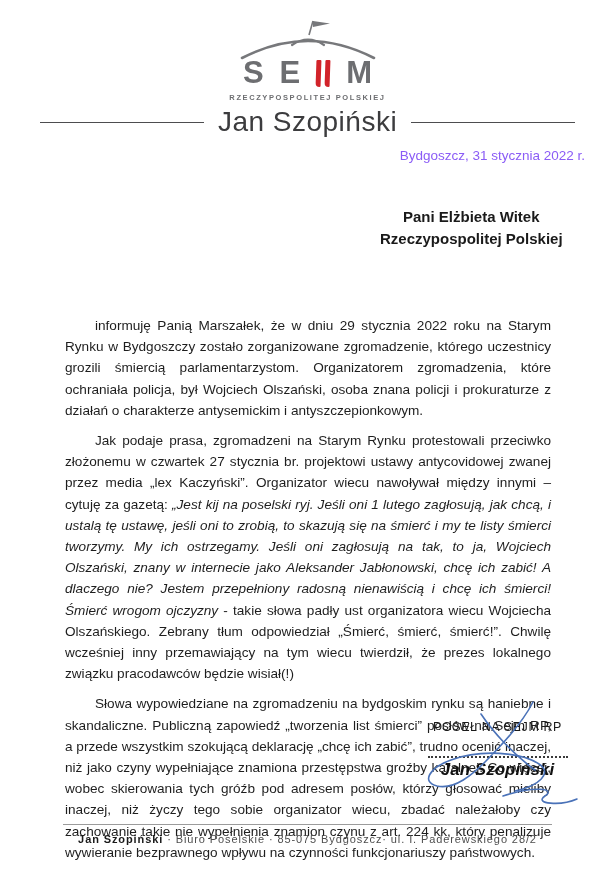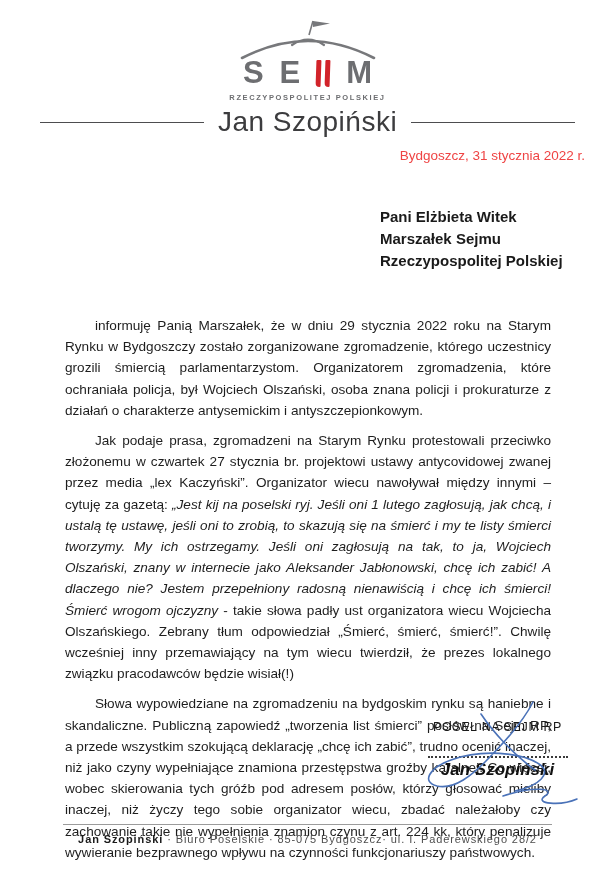--- a/index.html
+++ b/index.html
@@ -20,22 +20,22 @@
   .logo-jj{display:flex;gap:4px;align-items:flex-end;padding-bottom:1px;}
   .logo-jbar{width:5px;height:27px;background:#d2232a;border-radius:2px 2px 2px 7px;transform:skewX(-2deg);}
   .logo-subtitle{margin-top:5px;font-size:7.5px;letter-spacing:1.6px;color:#6d6e71;font-weight:700;}
 
   
   .title-row{position:absolute;top:106px;left:40px;right:40px;display:flex;align-items:center;gap:14px;}
   .title-row .rule{flex:1;border-top:1.5px solid #4d4d4f;}
   .page-title{font-size:28px;font-weight:400;color:#3c3c3e;letter-spacing:0.5px;white-space:nowrap;}
 
   
-  .date-line{position:absolute;top:148px;right:30px;font-size:13.5px;color:#ef4444;}
-  .recipient{position:absolute;top:206px;left:380px;font-size:15px;font-weight:700;line-height:22px;color:#1a1a1a;}
+  .date-line{position:absolute;top:148px;right:30px;font-size:13.5px;color:#8b5cf6;}
+  .recipient{position:absolute;top:206px;left:380px;font-size:15px;font-weight:700;line-height:22px;color:#1a1a1a;text-align:center;}
 
   
   .body-text{position:absolute;top:315px;left:65px;width:486px;font-size:13.6px;line-height:21.2px;text-align:justify;color:#1e1e1e;}
   .body-text p{margin:0 0 9px 0;text-indent:30px;}
   .bq{font-weight:400;font-style:italic;}
 
   
   .sig-block{position:absolute;top:720px;left:415px;width:165px;text-align:center;}
   .sig-role{font-size:12.5px;letter-spacing:0.6px;color:#1a1a1a;}
   .sig-dotline{margin:22px auto 0 auto;width:140px;border-top:2px dotted #3a3a3a;}
@@ -74,21 +74,20 @@
   <div class="title-row">
     <span class="rule"></span>
     <span class="page-title">Jan Szopiński</span>
     <span class="rule"></span>
   </div>
 
   <div class="date-line">Bydgoszcz, 31 stycznia 2022 r.</div>
 
   <div class="recipient">
     <div>Pani Elżbieta Witek</div>
-    <div>Marszałek Sejmu</div>
     <div>Rzeczypospolitej Polskiej</div>
   </div>
 
   <div class="body-text">
     <p>informuję Panią Marszałek, że w dniu 29 stycznia 2022 roku na Starym Rynku w Bydgoszczy zostało zorganizowane zgromadzenie, którego uczestnicy grozili śmiercią parlamentarzystom. Organizatorem zgromadzenia, które ochraniała policja, był Wojciech Olszański, osoba znana policji i prokuraturze z działań o charakterze antysemickim i antyszczepionkowym.</p>
     <p><span>Jak podaje prasa, zgromadzeni na Starym Rynku protestowali przeciwko złożonemu w czwartek 27 stycznia br. projektowi ustawy antycovidowej zwanej przez media „lex Kaczyński”. Organizator wiecu nawoływał między innymi – cytuję za gazetą: </span><span class="bq">„Jest kij na poselski ryj. Jeśli oni 1 lutego zagłosują, jak chcą, i ustalą tę ustawę, jeśli oni to zrobią, to skazują się na śmierć i my te listy śmierci tworzymy. My ich ostrzegamy. Jeśli oni zagłosują na tak, to ja, Wojciech Olszański, znany w internecie jako Aleksander Jabłonowski, chcę ich zabić! A dlaczego nie? Jestem przepełniony radosną nienawiścią i chcę ich śmierci! Śmierć wrogom ojczyzny</span><span> - takie słowa padły ust organizatora wiecu Wojciecha Olszańskiego. Zebrany tłum odpowiedział „Śmierć, śmierć, śmierć!”. Chwilę wcześniej inny przemawiający na tym wiecu twierdził, że prezes lokalnego związku pracodawców będzie wisiał(!)</span></p>
     <p>Słowa wypowiedziane na zgromadzeniu na bydgoskim rynku są haniebne i skandaliczne. Publiczną zapowiedź „tworzenia list śmierci” posłów na Sejm RP, a przede wszystkim szokującą deklarację „chcę ich zabić”, trudno ocenić inaczej, niż jako czyny wypełniające znamiona przestępstwa groźby karalnej. Co więcej, wobec skierowania tych gróźb pod adresem posłów, którzy głosować mieliby inaczej, niż życzy tego sobie organizator wiecu, zbadać należałoby czy zachowanie takie nie wypełnienia znamion czynu z art. 224 kk, który penalizuje wywieranie bezprawnego wpływu na czynności funkcjonariuszy państwowych.</p>
   </div>
 
   <div class="sig-block">

